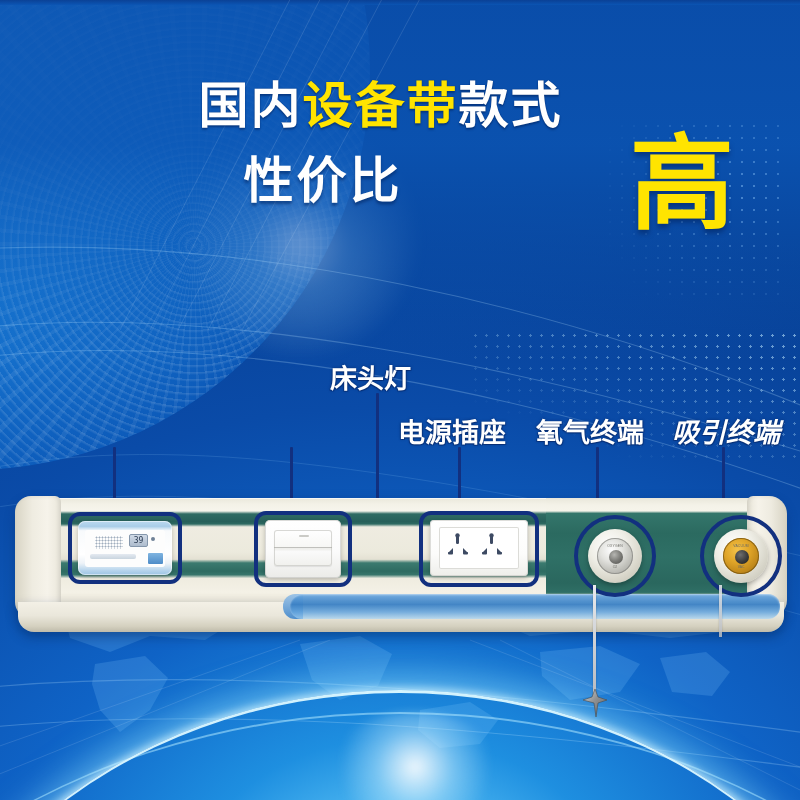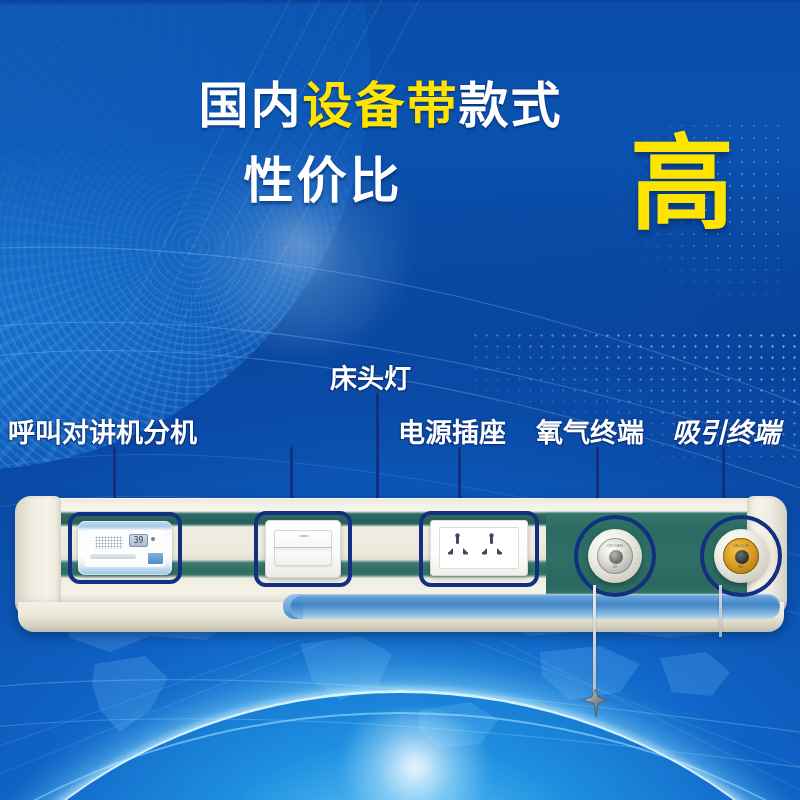--- a/index.html
+++ b/index.html
@@ -338,21 +338,20 @@
   <div class="headline">
     <div class="hl-line1">
       <span class="w">国内</span><span class="y">设备带</span><span class="w">款式</span>
     </div>
     <div class="hl-row2">
       <div class="hl-line2">性价比</div>
       <div class="hl-big">高</div>
     </div>
   </div>
 
-  <div class="callout" style="left:8px;top:411px;font-size:27px;">呼叫对讲机分机</div>
   <div class="callout" style="left:330px;top:357px;font-size:27px;">床头灯</div>
   <div class="callout" style="left:398px;top:411px;font-size:27px;">电源插座</div>
   <div class="callout" style="left:536px;top:411px;font-size:27px;">氧气终端</div>
   <div class="callout" style="left:672px;top:411px;font-size:27px;font-style:italic;">吸引终端</div>
 
   <div class="leader" style="left:113px;top:447px;height:73px;"></div>
   <div class="leader" style="left:290px;top:447px;height:73px;"></div>
   <div class="leader" style="left:376px;top:393px;height:222px;"></div>
   <div class="leader" style="left:458px;top:447px;height:75px;"></div>
   <div class="leader" style="left:596px;top:447px;height:78px;"></div>

